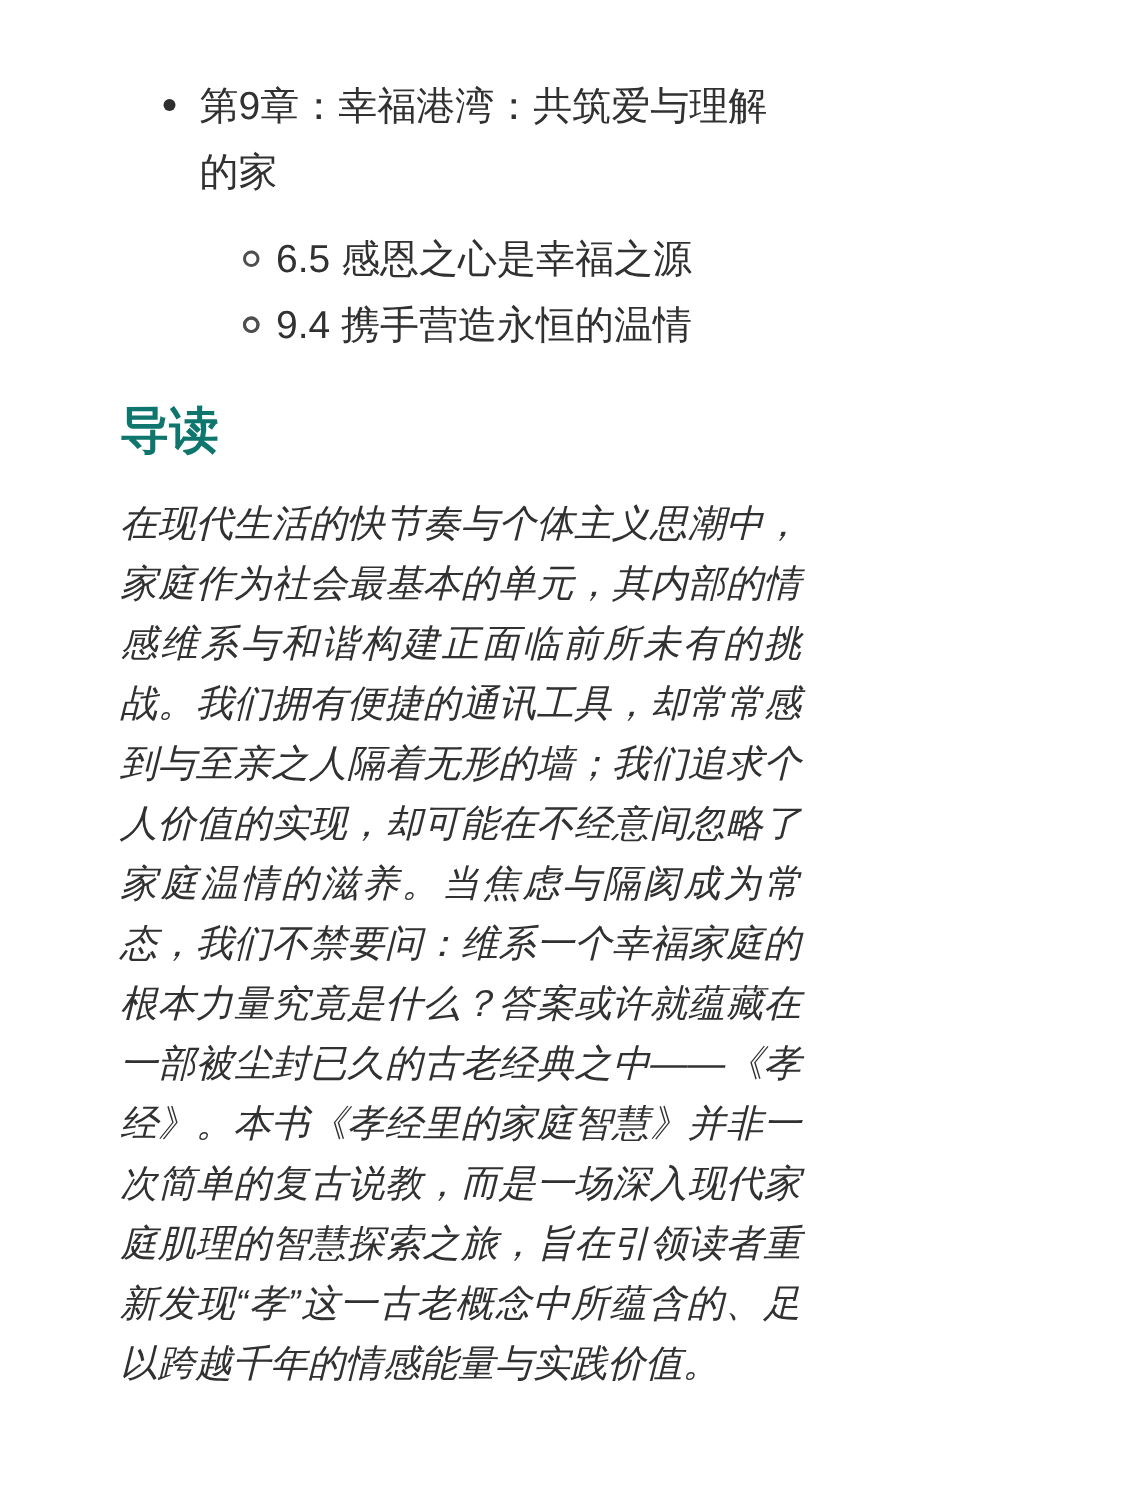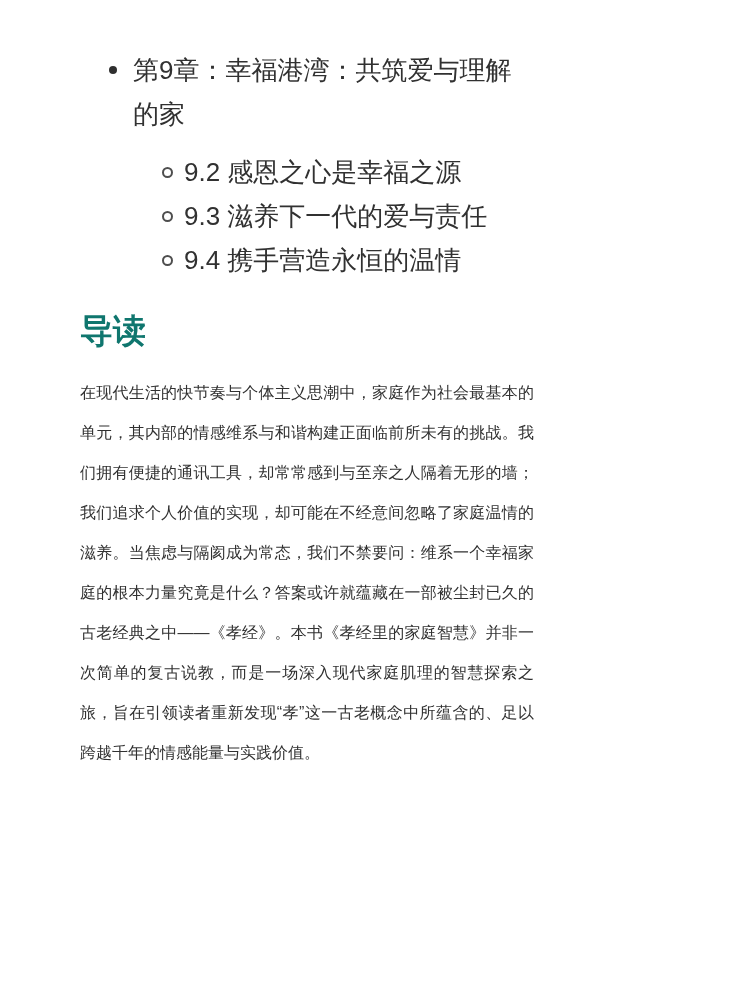--- a/index.html
+++ b/index.html
@@ -68,48 +68,48 @@
   
   h2.intro-heading {
     margin: 28px 0 0 0;
     font-size: 33px;
     line-height: 41px;
     font-weight: bold;
     color: #0f766e;
   }
   p.intro-paragraph {
     margin: 22px 0 0 0;
-    font-size: 16px;
+    font-size: 25px;
     line-height: 40px;
     color: #313131;
     text-align: justify;
     text-justify: inter-ideograph;
     word-break: break-all;
     overflow-wrap: break-word;
+    font-style: italic;
   }
 </style>
 </head>
 <body>
 
 <div class="page">
 
   <ul class="toc">
     <li class="toc-chapter">
       <span class="marker-disc"></span>
       <span>第9章：幸福港湾：共筑爱与理解的家</span>
     </li>
     <li>
       <ul class="toc-sub">
         <li class="toc-section">
           <span class="marker-circle"></span>
-          <span>9.2 感恩之心是幸福之源</span>
+          <span>6.5 感恩之心是幸福之源</span>
         </li>
         <li class="toc-section">
           <span class="marker-circle"></span>
-          <span>9.3 滋养下一代的爱与责任</span>
         </li>
         <li class="toc-section">
           <span class="marker-circle"></span>
           <span>9.4 携手营造永恒的温情</span>
         </li>
       </ul>
     </li>
   </ul>
 
   <h2 class="intro-heading">导读</h2>

